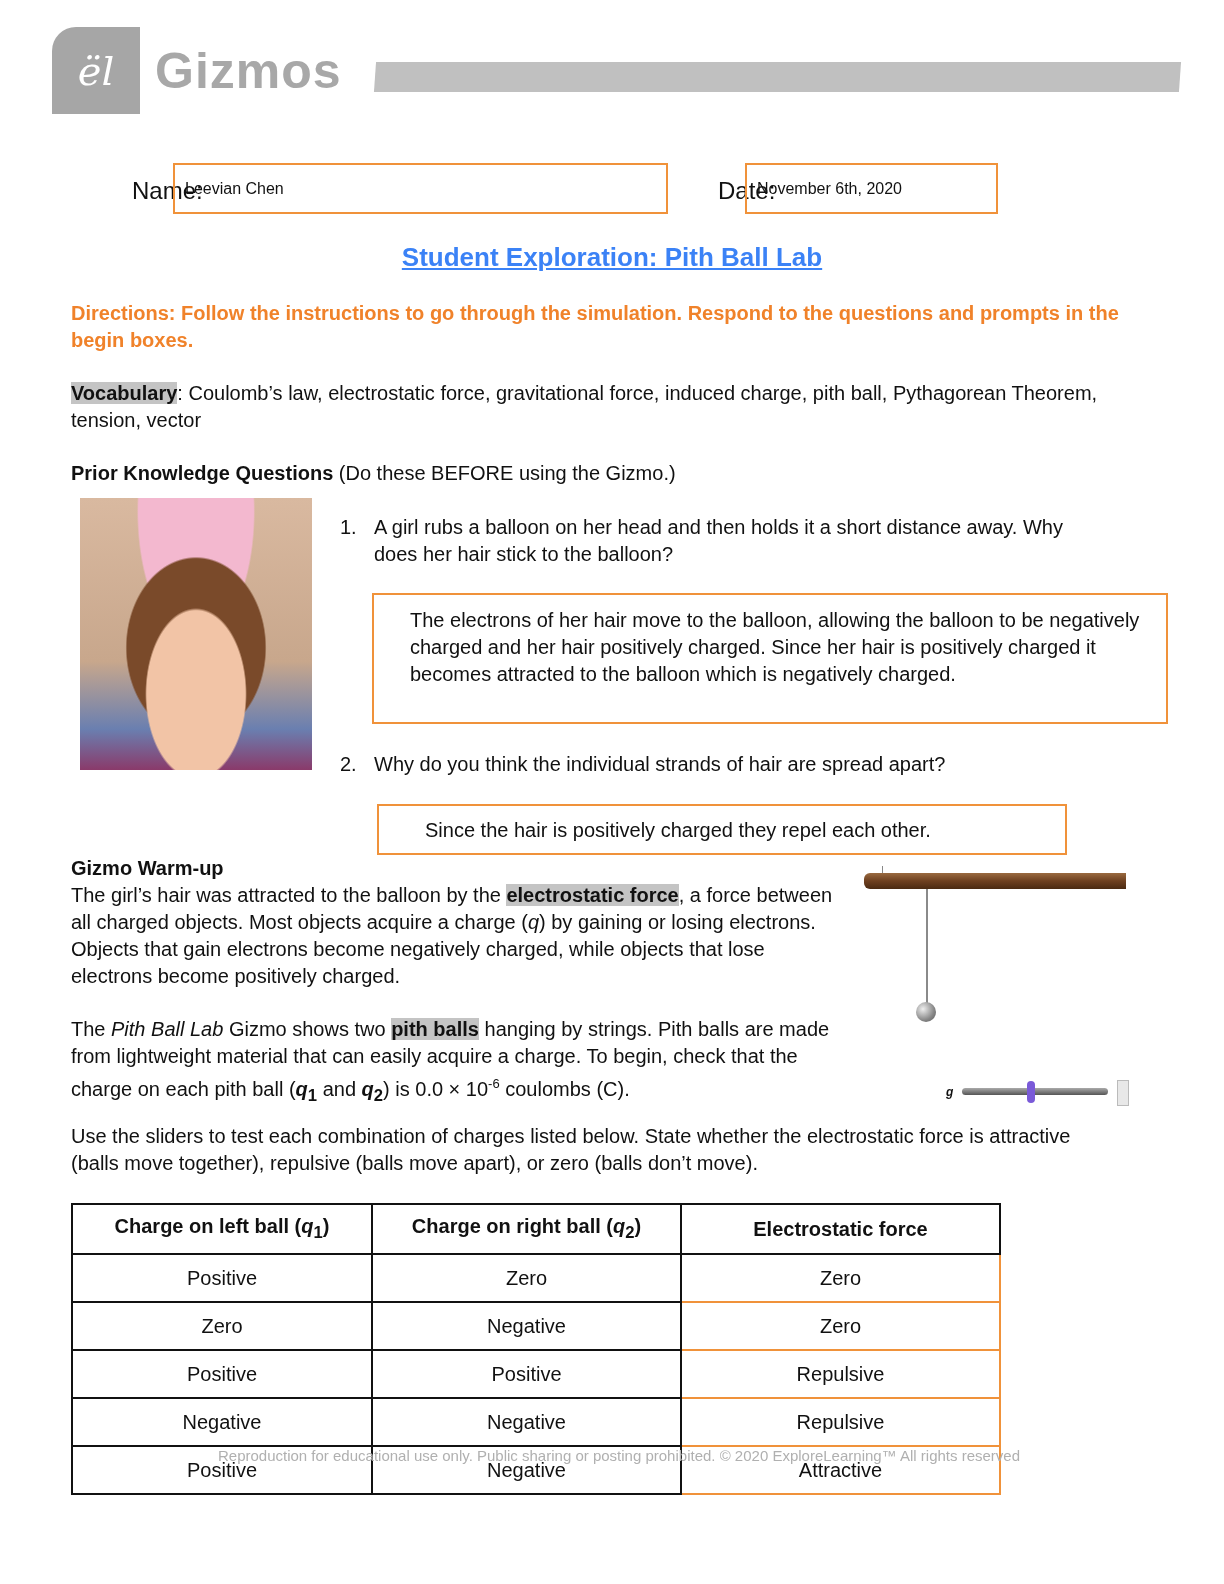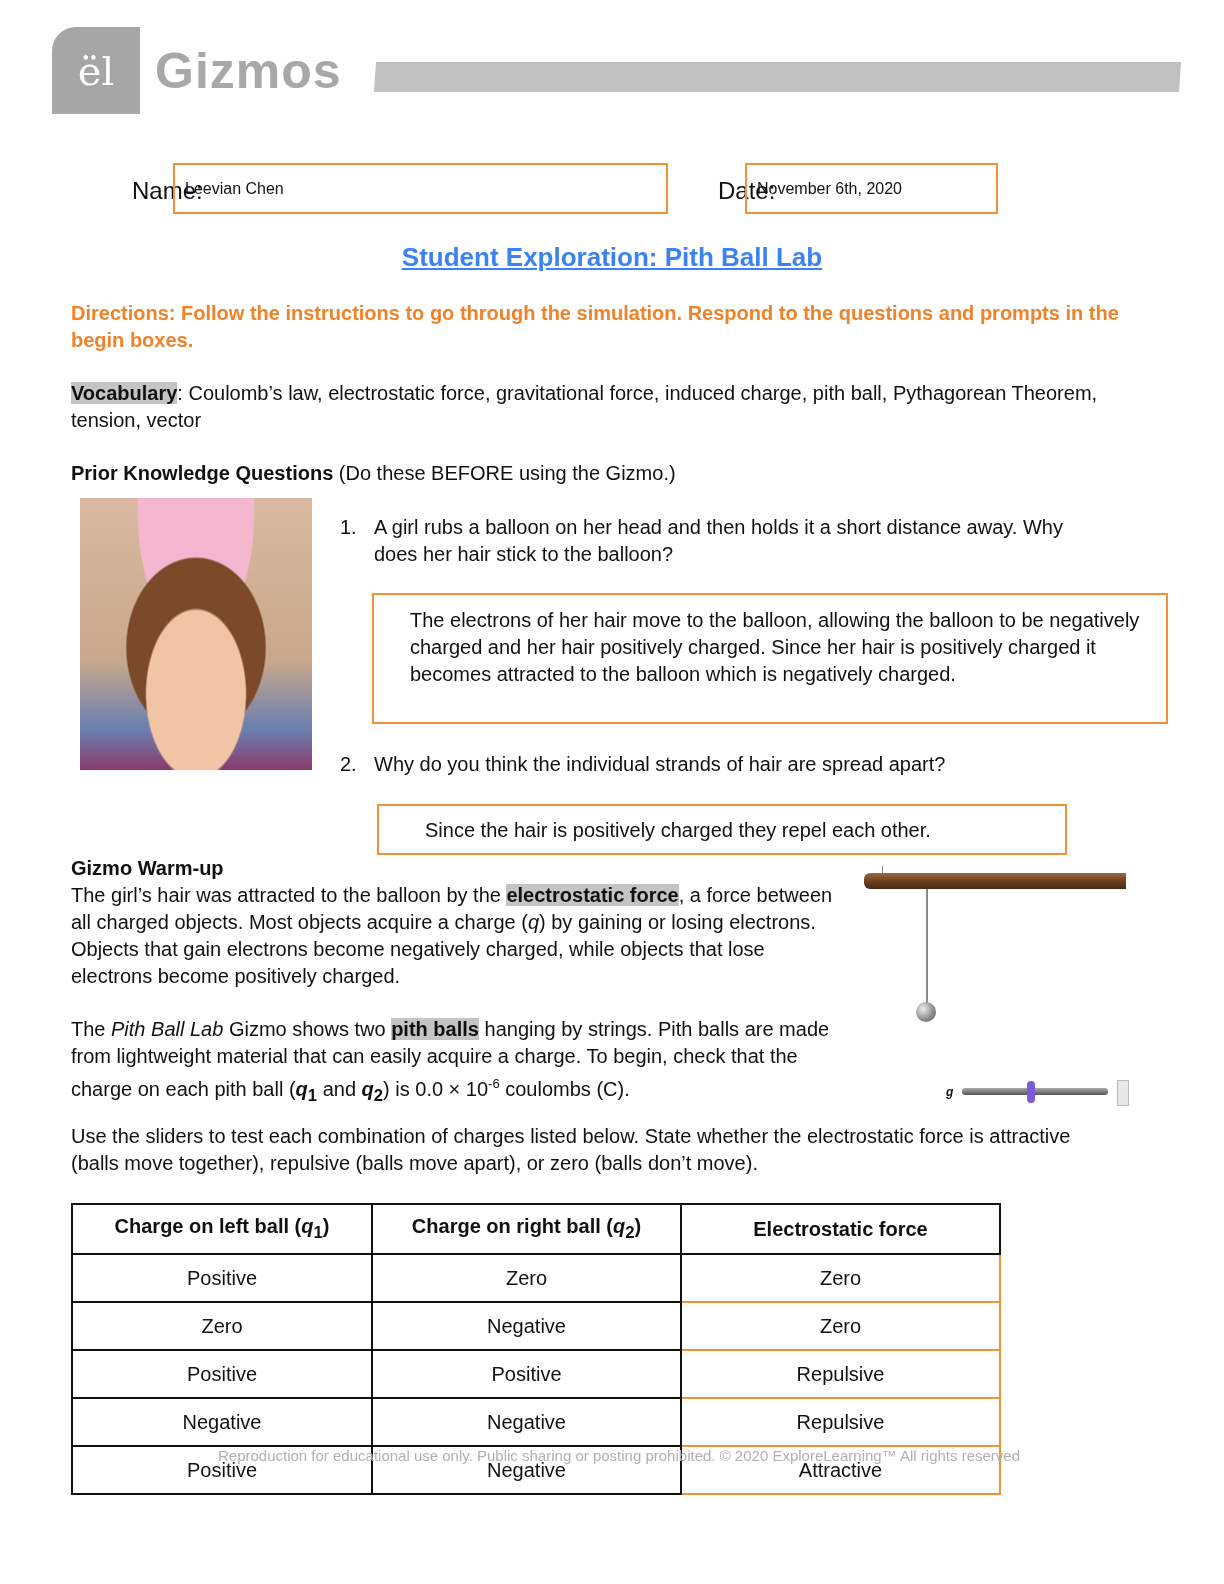--- a/index.html
+++ b/index.html
@@ -2,21 +2,21 @@
 <html><head>
 <meta charset="utf-8">
 <style>
   html, body { margin:0; padding:0; background:#fff; }
   body { width:1224px; height:1584px; position:relative; overflow:hidden;
          font-family:"Liberation Sans", sans-serif; color:#111; font-size:20px; }
   .abs { position:absolute; }
   
   .logo-box { left:52px; top:27px; width:88px; height:87px; background:#a6a6a6;
               border-top-left-radius:24px; display:flex; align-items:center; justify-content:center; }
-  .logo-glyph { color:#fff; font-family:"DejaVu Serif", serif; font-size:40px; }
+  .logo-glyph { color:#fff; font-family:"DejaVu Serif", serif; font-style:italic; font-size:40px; }
   .brand { left:155px; top:42px; font-size:50px; color:#a8a8a8; font-weight:bold; letter-spacing:1px; }
   .header-bar { left:375px; top:62px; width:805px; height:30px; background:#c0c0c0;
                 transform:skewX(-4deg); }
   
   .label { font-size:24px;margin-left:40px; }
   .field { border:2px solid #f0923a; box-sizing:border-box; padding:0 10px; display:flex; align-items:center; font-size:16px; }
   .title { left:0; width:1224px; top:242px; text-align:center; font-size:26px; font-weight:bold;
            color:#3b82f6; text-decoration:underline; }
   .directions { left:71px; top:300px; width:1080px; color:#f0822a; font-weight:bold; font-size:20px; line-height:27px; }
   .para { left:71px; width:1080px; font-size:20px; line-height:27px; }

